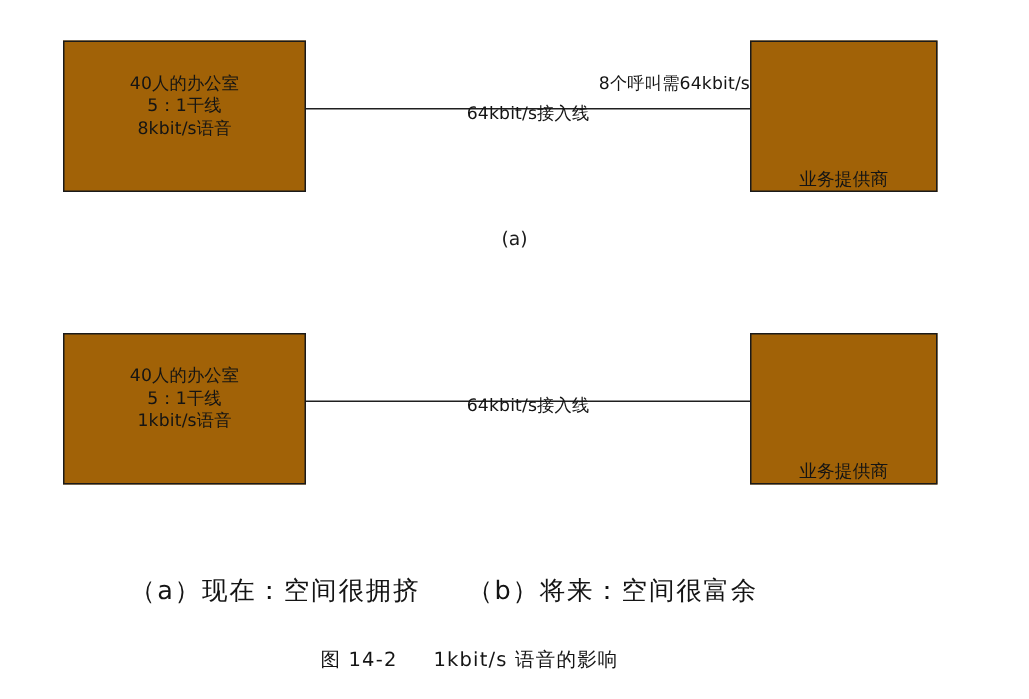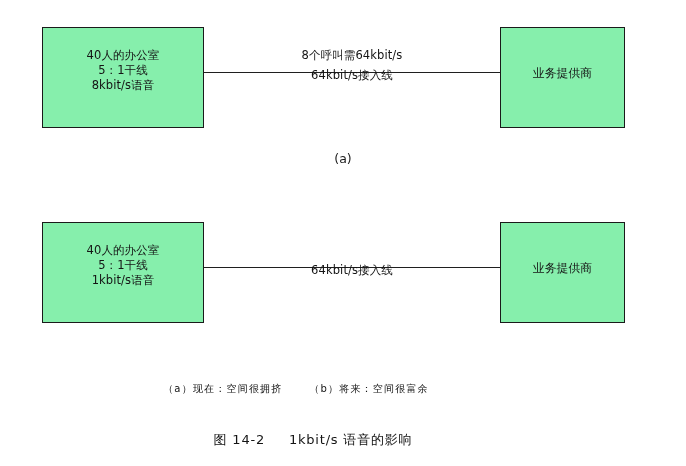--- a/index.html
+++ b/index.html
@@ -29,37 +29,38 @@
     position: absolute;
     left: 0;
     width: 686px;
   }
   .diagram.panel-a { top: 0px; height: 200px; }
   .diagram.panel-b { top: 195px; height: 200px; }
 
   .node-box {
     position: absolute;
     border: 1.4px solid #1a1a1a;
-    background: #86efac;
+    background: #a16207;
     box-sizing: border-box;
     display: flex;
     align-items: flex-start;
     justify-content: center;
   }
   .node-box.left-node {
     left: 42px;
     top: 27px;
     width: 162px;
     height: 101px;
   }
   .node-box.right-node {
     left: 500px;
     top: 27px;
     width: 125px;
     height: 101px;
+    align-items: flex-end;
   }
   .node-text {
     text-align: center;
     line-height: 1.30;
     font-size: 11.5px;
     letter-spacing: 0.1px;
     white-space: nowrap;
   }
   .left-node .node-text { margin-top: 20px; }
   .right-node .node-text { margin-top: 38px; font-size: 11.8px; }
@@ -75,41 +76,41 @@
 
   .link-label {
     position: absolute;
     width: 296px;
     left: 204px;
     text-align: center;
     font-size: 11.5px;
     white-space: nowrap;
     letter-spacing: 0.1px;
   }
-  .link-label.above { top: 48px; }
+  .link-label.above { top: 48px; text-align: right; }
   .link-label.below { top: 68px; }
 
   .subcaption {
     position: absolute;
     width: 686px;
     left: 0;
     text-align: center;
     font-size: 12.5px;
     color: #1a1a1a;
   }
   .subcaption.sub-a { top: 151px; }
 
   
   .legend-line {
     position: absolute;
     left: 0;
     top: 382px;
     width: 592px;
     text-align: center;
-    font-size: 10px;
+    font-size: 17px;
     letter-spacing: 1.2px;
     white-space: nowrap;
   }
   .legend-gap { display: inline-block; width: 18px; }
 
   .figure-caption {
     position: absolute;
     left: 0;
     top: 431px;
     width: 626px;

